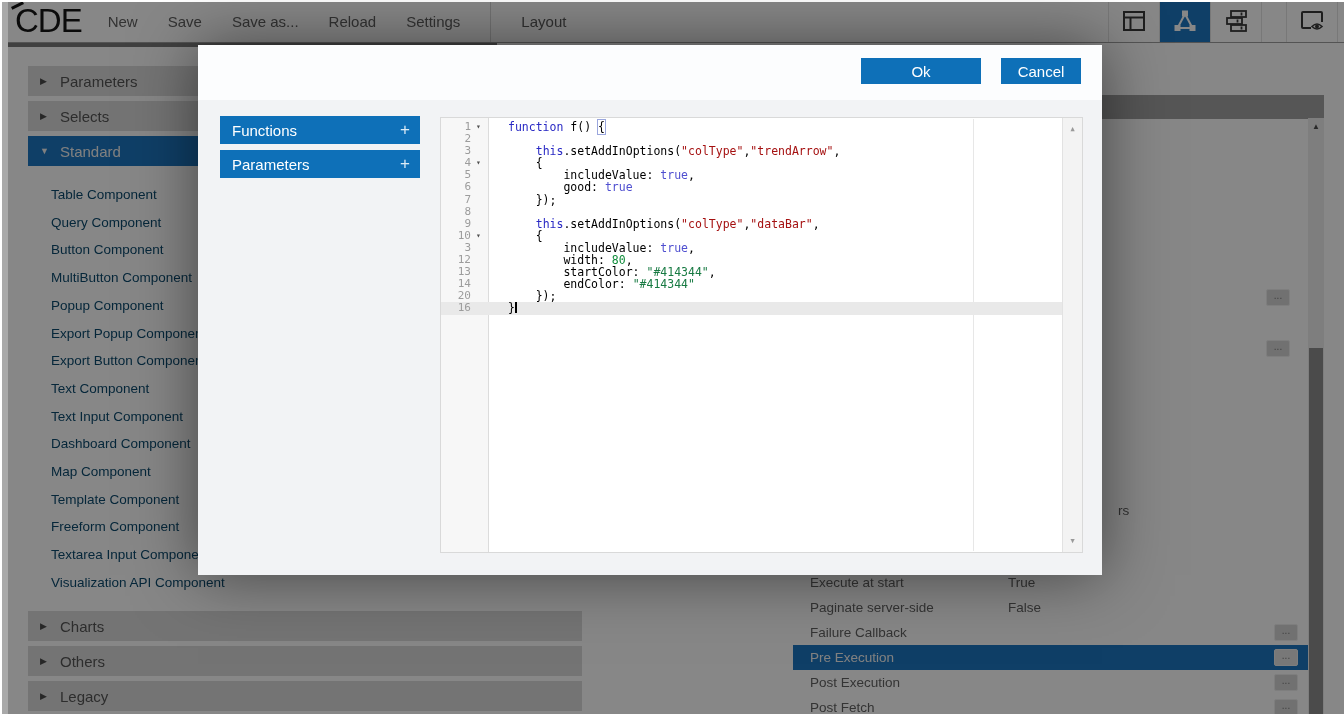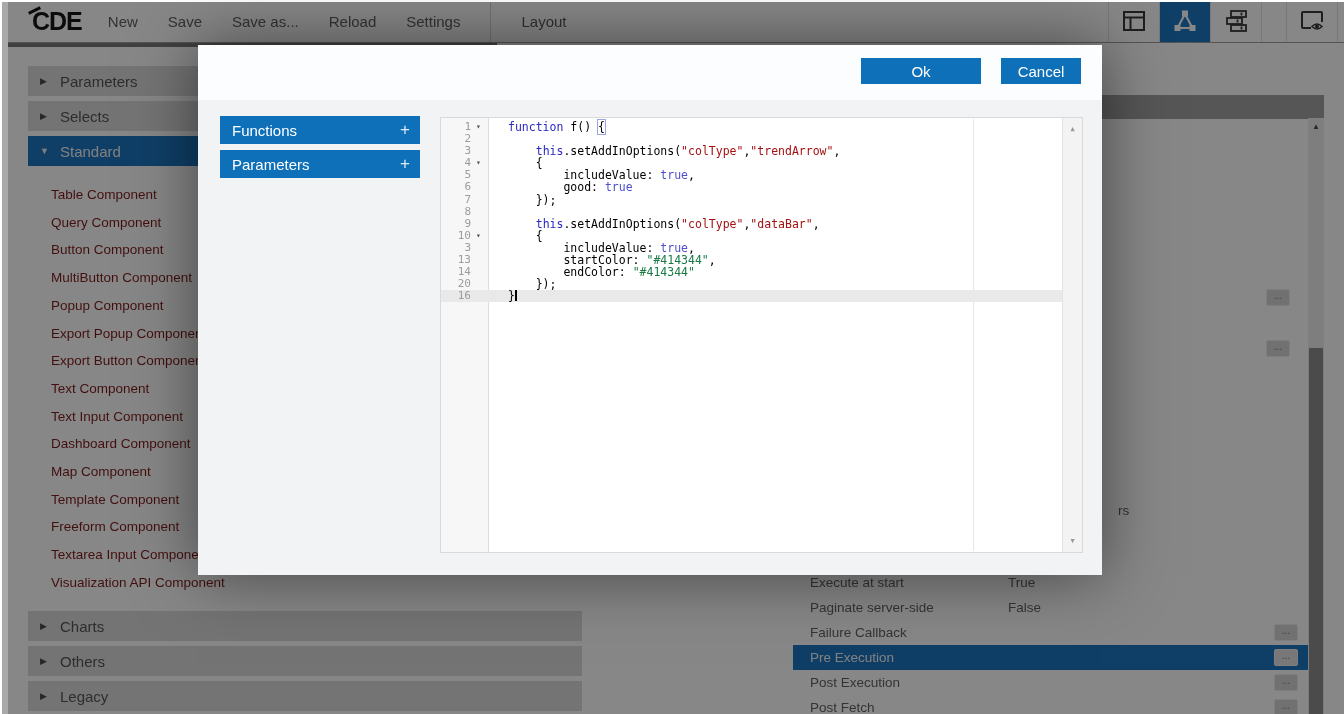--- a/index.html
+++ b/index.html
@@ -2,42 +2,42 @@
 <html style="--accent: #0e70b8; --selection: #1e78c2; --title: #1d6fb8; --c-k: #2929c4; --c-a: #4f4fd0; --c-n: #0e8c3a; --c-s: #a51111; --c-h: #177a42;"><head>
 <meta charset="utf-8">
 <style>
   html,body{margin:0;padding:0;background:#e8e8e8;}
   .stage{position:relative;width:1344px;height:714px;background:#fff;overflow:hidden;
          font-family:"Liberation Sans",sans-serif;}
 
   
   .toolbar{position:absolute;left:0;top:0;right:0;height:42px;background:#fff;
            border-bottom:1px solid #9f9f9f;display:flex;align-items:center;}
-  .logo{position:relative;margin-left:32px;font-size:25px;font-weight:bold;letter-spacing:-1px;color:#161616;}
+  .logo{position:relative;margin-left:15px;font-size:33px;font-weight:normal;letter-spacing:-1px;color:#161616;}
   .logo:before{content:"";position:absolute;left:-4px;top:2px;width:13px;height:3px;background:#161616;transform:rotate(-27deg);}
   .menu{display:flex;margin-left:26px;gap:30px;color:#616161;font-size:15px;}
   .menu-item{cursor:pointer;}
   .tb-sep{width:1px;height:42px;background:#d7d7d7;margin-left:30px;}
   .section-title{margin-left:30px;font-size:15px;color:#5c5c5c;}
   .tiles{position:absolute;right:6px;top:0;height:42px;display:flex;align-items:stretch;}
   .tile{width:50px;display:flex;align-items:center;justify-content:center;border-left:1px solid #e2e2e2;color:#3a3a3a;cursor:pointer;}
   .tile:last-child{border-right:1px solid #e2e2e2;}
   .tile.spacer{width:24px;cursor:default;}
   .tile.active{background:var(--selection,#1e78c2);color:#fff;}
   .under-strip{position:absolute;left:0;top:43px;width:497px;height:4px;background:#7a7a7a;}
 
   .acc{position:absolute;left:28px;width:554px;}
   .acc-top{top:66px;}
   .acc-bottom{top:611px;}
   .acc-bar{height:30px;margin-bottom:5px;background:#dcdcdc;color:#555;display:flex;align-items:center;font-size:15px;cursor:pointer;}
   .acc-bar .arrow{width:12px;margin-left:12px;font-size:9px;color:#4a4a4a;}
   .acc-bar .albl{margin-left:8px;}
   .acc-bar.selected{background:var(--selection,#1e78c2);color:#f2f2f2;}
   .acc-bar.selected .arrow{color:#f2f2f2;}
-  .comp-list{position:absolute;left:51px;top:181px;font-size:13.5px;color:#7f1d1d;line-height:27.7px;}
+  .comp-list{position:absolute;left:51px;top:181px;font-size:13.5px;color:#0c4a6e;line-height:27.7px;}
   .comp-item{cursor:pointer;white-space:nowrap;}
 
   .props-header{position:absolute;left:793px;top:95px;width:531px;height:24px;background:#a3a3a3;}
   .props-rows{position:absolute;left:793px;top:570px;width:515px;}
   .prow{height:25px;display:flex;align-items:center;font-size:13.5px;color:#636363;
         padding:0 10px 0 17px;box-sizing:border-box;cursor:pointer;}
   .prow .plabel{width:198px;flex:none;}
   .prow .pvalue{flex:1;}
   .prow.selected{background:var(--selection,#1e78c2);color:#f4f4f4;align-items:center;}
   .pbtn{width:24px;height:17px;background:#d6d6d6;border:1px solid #efefef;border-radius:2px;
@@ -264,20 +264,21 @@
             <div class="cm-line"><span class="gut"><span class="lnum">2</span><span class="fold"></span></span><span class="code"></span></div>
             <div class="cm-line"><span class="gut"><span class="lnum">3</span><span class="fold"></span></span><span class="code"><span class="tok-p">    </span><span class="tok-k">this</span><span class="tok-p">.setAddInOptions(</span><span class="tok-s">"colType"</span><span class="tok-p">,</span><span class="tok-s">"trendArrow"</span><span class="tok-p">,</span></span></div>
             <div class="cm-line"><span class="gut"><span class="lnum">4</span><span class="fold">▾</span></span><span class="code"><span class="tok-p">    {</span></span></div>
             <div class="cm-line"><span class="gut"><span class="lnum">5</span><span class="fold"></span></span><span class="code"><span class="tok-p">        includeValue: </span><span class="tok-a">true</span><span class="tok-p">,</span></span></div>
             <div class="cm-line"><span class="gut"><span class="lnum">6</span><span class="fold"></span></span><span class="code"><span class="tok-p">        good: </span><span class="tok-a">true</span></span></div>
             <div class="cm-line"><span class="gut"><span class="lnum">7</span><span class="fold"></span></span><span class="code"><span class="tok-p">    });</span></span></div>
             <div class="cm-line"><span class="gut"><span class="lnum">8</span><span class="fold"></span></span><span class="code"></span></div>
             <div class="cm-line"><span class="gut"><span class="lnum">9</span><span class="fold"></span></span><span class="code"><span class="tok-p">    </span><span class="tok-k">this</span><span class="tok-p">.setAddInOptions(</span><span class="tok-s">"colType"</span><span class="tok-p">,</span><span class="tok-s">"dataBar"</span><span class="tok-p">,</span></span></div>
             <div class="cm-line"><span class="gut"><span class="lnum">10</span><span class="fold">▾</span></span><span class="code"><span class="tok-p">    {</span></span></div>
             <div class="cm-line"><span class="gut"><span class="lnum">3</span><span class="fold"></span></span><span class="code"><span class="tok-p">        includeValue: </span><span class="tok-a">true</span><span class="tok-p">,</span></span></div>
+            <div class="cm-line"><span class="gut"><span class="lnum">12</span><span class="fold"></span></span><span class="code"><span class="tok-p">        width: </span><span class="tok-n">80</span><span class="tok-p">,</span></span></div>
             <div class="cm-line"><span class="gut"><span class="lnum">13</span><span class="fold"></span></span><span class="code"><span class="tok-p">        startColor: </span><span class="tok-h">"#414344"</span><span class="tok-p">,</span></span></div>
             <div class="cm-line"><span class="gut"><span class="lnum">14</span><span class="fold"></span></span><span class="code"><span class="tok-p">        endColor: </span><span class="tok-h">"#414344"</span></span></div>
             <div class="cm-line"><span class="gut"><span class="lnum">20</span><span class="fold"></span></span><span class="code"><span class="tok-p">    });</span></span></div>
             <div class="cm-line active"><span class="gut"><span class="lnum">16</span><span class="fold"></span></span><span class="code"><span class="tok-p">}</span><span class="cursor"></span></span></div>
           </div>
         <div class="ed-scroll">
           <div class="up">▲</div>
           <div class="dn">▼</div>
         </div>
       </div>

